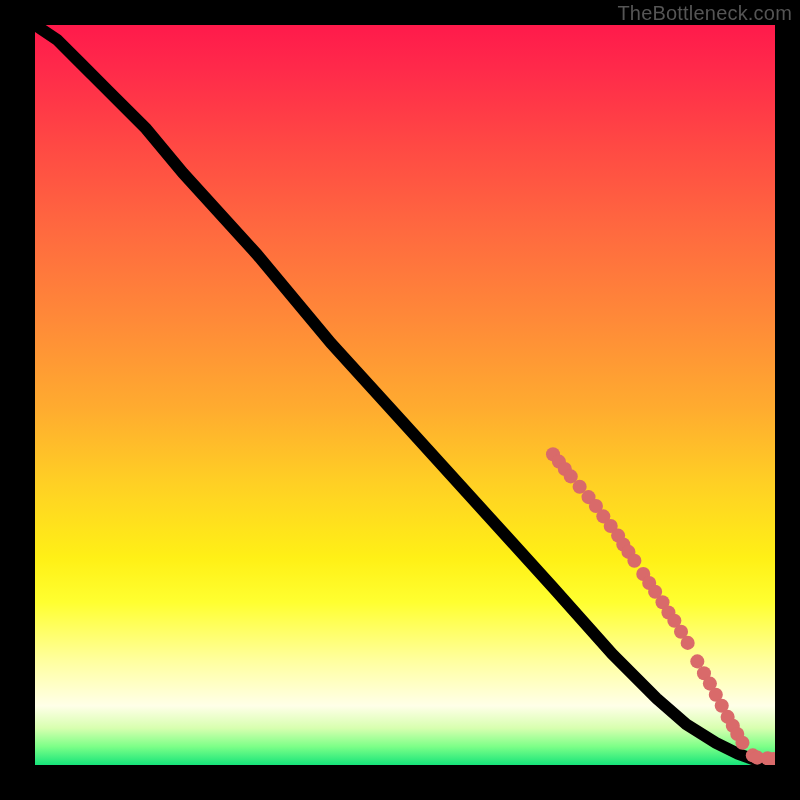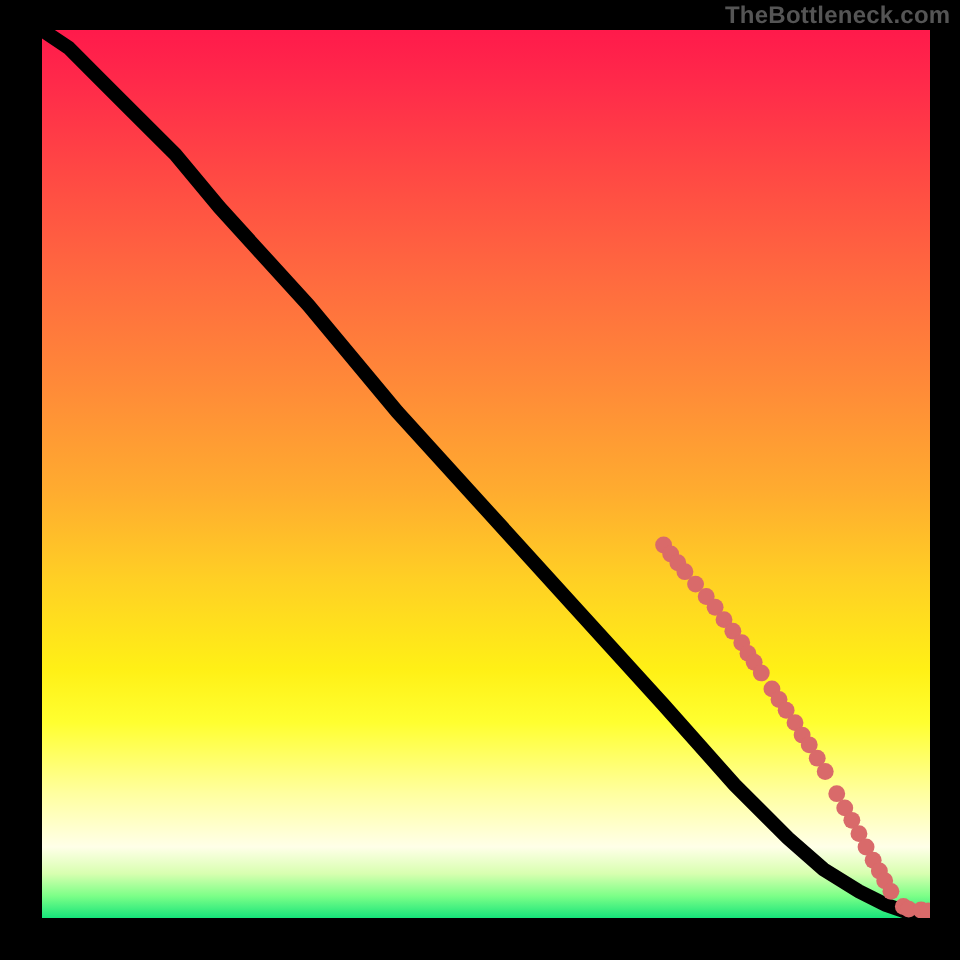--- a/index.html
+++ b/index.html
@@ -16,21 +16,21 @@
     width: 800px;
     height: 800px;
     background: #000;
   }
   .watermark {
     position: absolute;
     top: 2px;
     right: 8px;
     color: #555;
     font-size: 20px;
-    font-weight: 700;
+    font-weight: 400;
     z-index: 5;
     letter-spacing: 0.2px;
   }
   .plot {
     position: absolute;
     left: 35px;
     top: 25px;
     width: 740px;
     height: 740px;
   }

